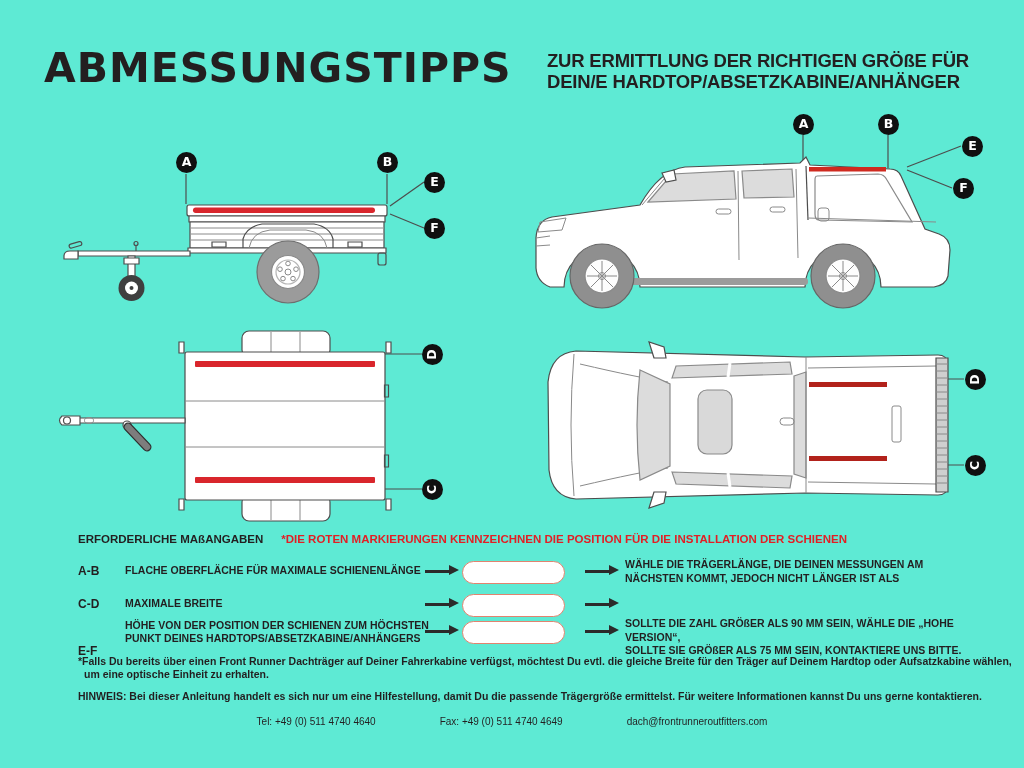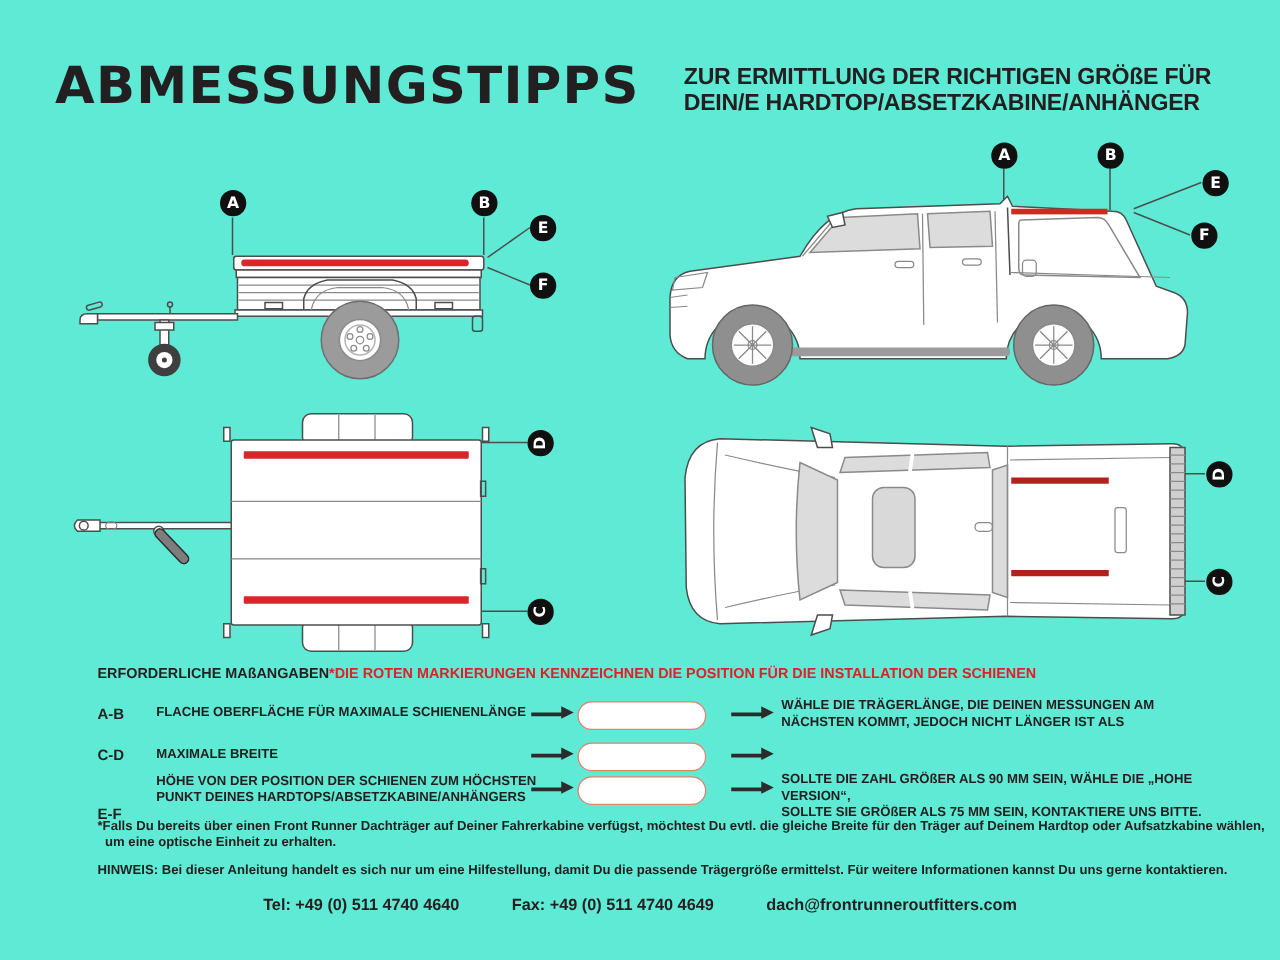--- a/index.html
+++ b/index.html
@@ -11,34 +11,34 @@
   .subtitle{left:547px;top:50px;font-weight:bold;font-size:18.5px;line-height:21px;
             letter-spacing:-0.2px;white-space:nowrap;}
   svg{position:absolute;overflow:visible;}
   svg *{vector-effect:non-scaling-stroke;}
   .ln{stroke:#4d4d4d;stroke-width:1.2;fill:none;}
   .ln2{stroke:#8a8a8a;stroke-width:1;fill:none;}
   .mk{position:absolute;width:21px;height:21px;border-radius:50%;background:#101010;color:#fff;
       display:flex;align-items:center;justify-content:center;font-family:"DejaVu Sans",sans-serif;
       font-weight:bold;font-size:12.5px;line-height:1;}
   .mk.rot{transform:rotate(-90deg);}
-  .meas-head{left:78px;top:533px;display:flex;gap:0;font-size:11.5px;font-weight:bold;white-space:nowrap;}
+  .meas-head{left:78px;top:533px;display:flex;gap:18px;font-size:11.5px;font-weight:bold;white-space:nowrap;}
   .red{color:#e31e24;}
   .row{left:78px;width:930px;height:34px;}
   .row .rk{position:absolute;left:0;font-size:12px;font-weight:bold;}
   .row .rdesc{position:absolute;left:47px;font-size:10.5px;font-weight:bold;line-height:13px;}
   .row .result{position:absolute;left:547px;font-size:10.5px;font-weight:bold;line-height:13.5px;}
   .arr{position:absolute;width:25px;height:3px;background:#2b2b2b;}
   .arr::after{content:"";position:absolute;right:-9px;top:-5px;border-left:10px solid #2b2b2b;
               border-top:5.5px solid transparent;border-bottom:5.5px solid transparent;}
   .pill{position:absolute;left:384px;width:101px;height:21px;border:1.5px solid #e2836f;
         border-radius:12px;background:#fff;}
   .fnote{left:78px;font-size:10.5px;font-weight:bold;line-height:13px;white-space:nowrap;}
-  .footer{left:0;right:0;top:716px;display:flex;justify-content:center;gap:42px;
-          font-size:13px;font-weight:bold;white-space:nowrap;}
+  .footer{left:0;right:0;top:716px;display:flex;justify-content:center;gap:64px;
+          font-size:10px;font-weight:normal;white-space:nowrap;}
 </style>
 </head>
 <body>
 
 <div class="canvas">
 
   <div class="abs title">ABMESSUNGSTIPPS</div>
   <div class="abs subtitle">
     <div>ZUR ERMITTLUNG DER RICHTIGEN GRÖßE FÜR</div>
     <div>DEIN/E HARDTOP/ABSETZKABINE/ANHÄNGER</div>

